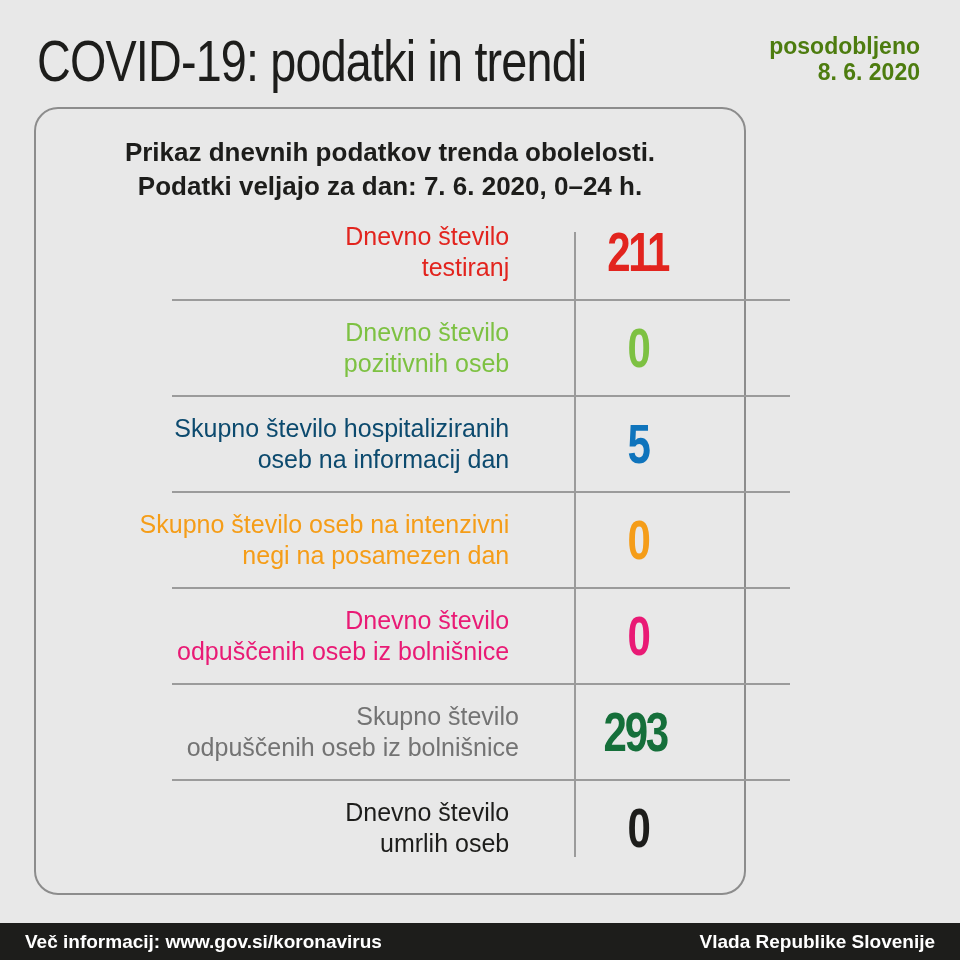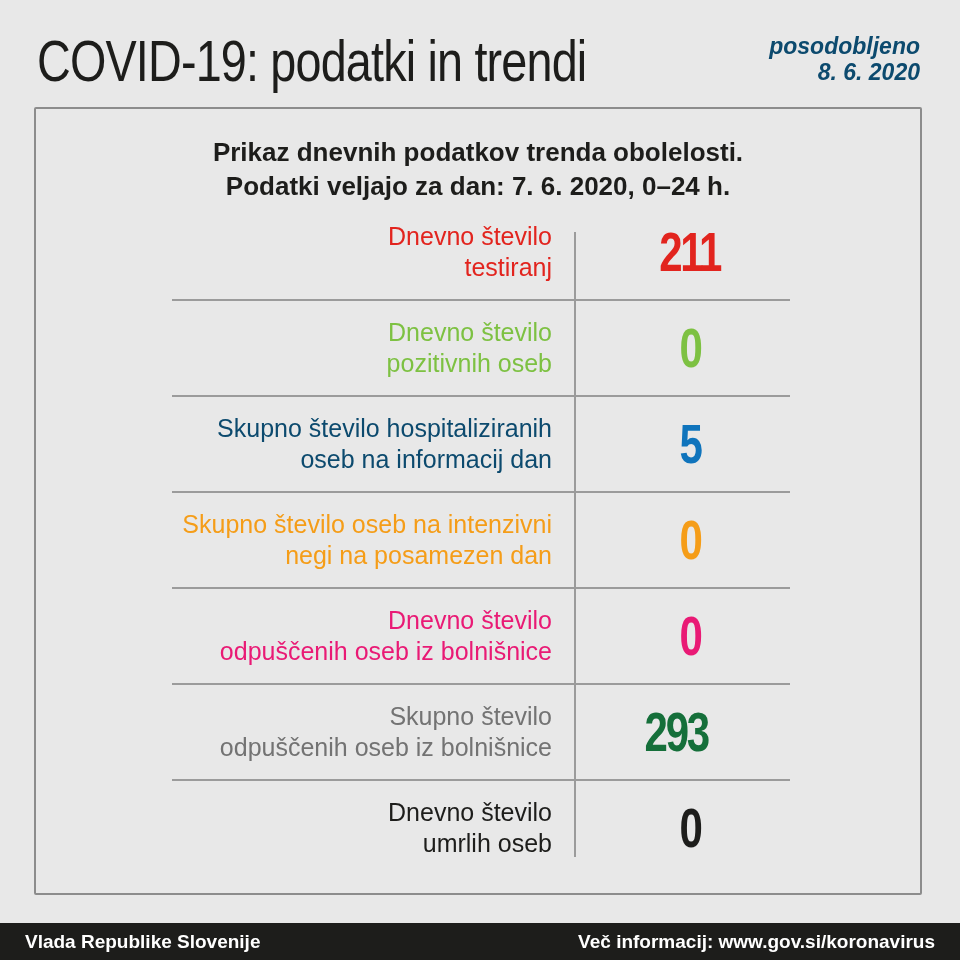--- a/index.html
+++ b/index.html
@@ -10,25 +10,25 @@
     font-family:"Liberation Sans", sans-serif;
   }
   .header-title {
     position:absolute; left:37px; top:28px;
     font-size:57px; font-weight:400; color:#1d1d1b;
     letter-spacing:-1px; white-space:nowrap;
     transform:scaleX(0.82); transform-origin:left top;
   }
   .updated {
     position:absolute; right:40px; top:33px; text-align:right;
-    font-size:23px; line-height:26px; font-weight:700; color:#0c4a6e;font-style:italic;
+    font-size:23px; line-height:26px; font-weight:700; color:#4d7c0f;
   }
   .card {
-    position:absolute; left:34px; top:107px; width:888px; height:788px;
-    border:2px solid #8c8c8c; border-radius:2px;
+    position:absolute; left:34px; top:107px; width:712px; height:788px;
+    border:2px solid #8c8c8c; border-radius:24px;
   }
   .card-sub {
     position:absolute; left:0; right:0; top:26px; text-align:center;
     font-size:26px; line-height:34px; font-weight:700; color:#1d1d1b;
   }
   .table { position:absolute; left:0; top:95px; width:100%; }
   .row { position:relative; height:96px; display:flex; align-items:center; }
   .row.has-sep::after {
     content:""; position:absolute; left:136px; bottom:-1px;
     width:618px; height:2px; background:#9b9b9b;
@@ -142,17 +142,17 @@
         </div>
         <div class="value" style="color: rgb(29, 29, 27);">
           <span class="num">0</span>
         </div>
       </div>
 
     </div>
   </div>
 
   <div class="footer">
+    <span>Več informacij: www.gov.si/koronavirus</span>
     <span>Vlada Republike Slovenije</span>
-    <span>Več informacij: www.gov.si/koronavirus</span>
   </div>
 
 </div>
 
 </body></html>

